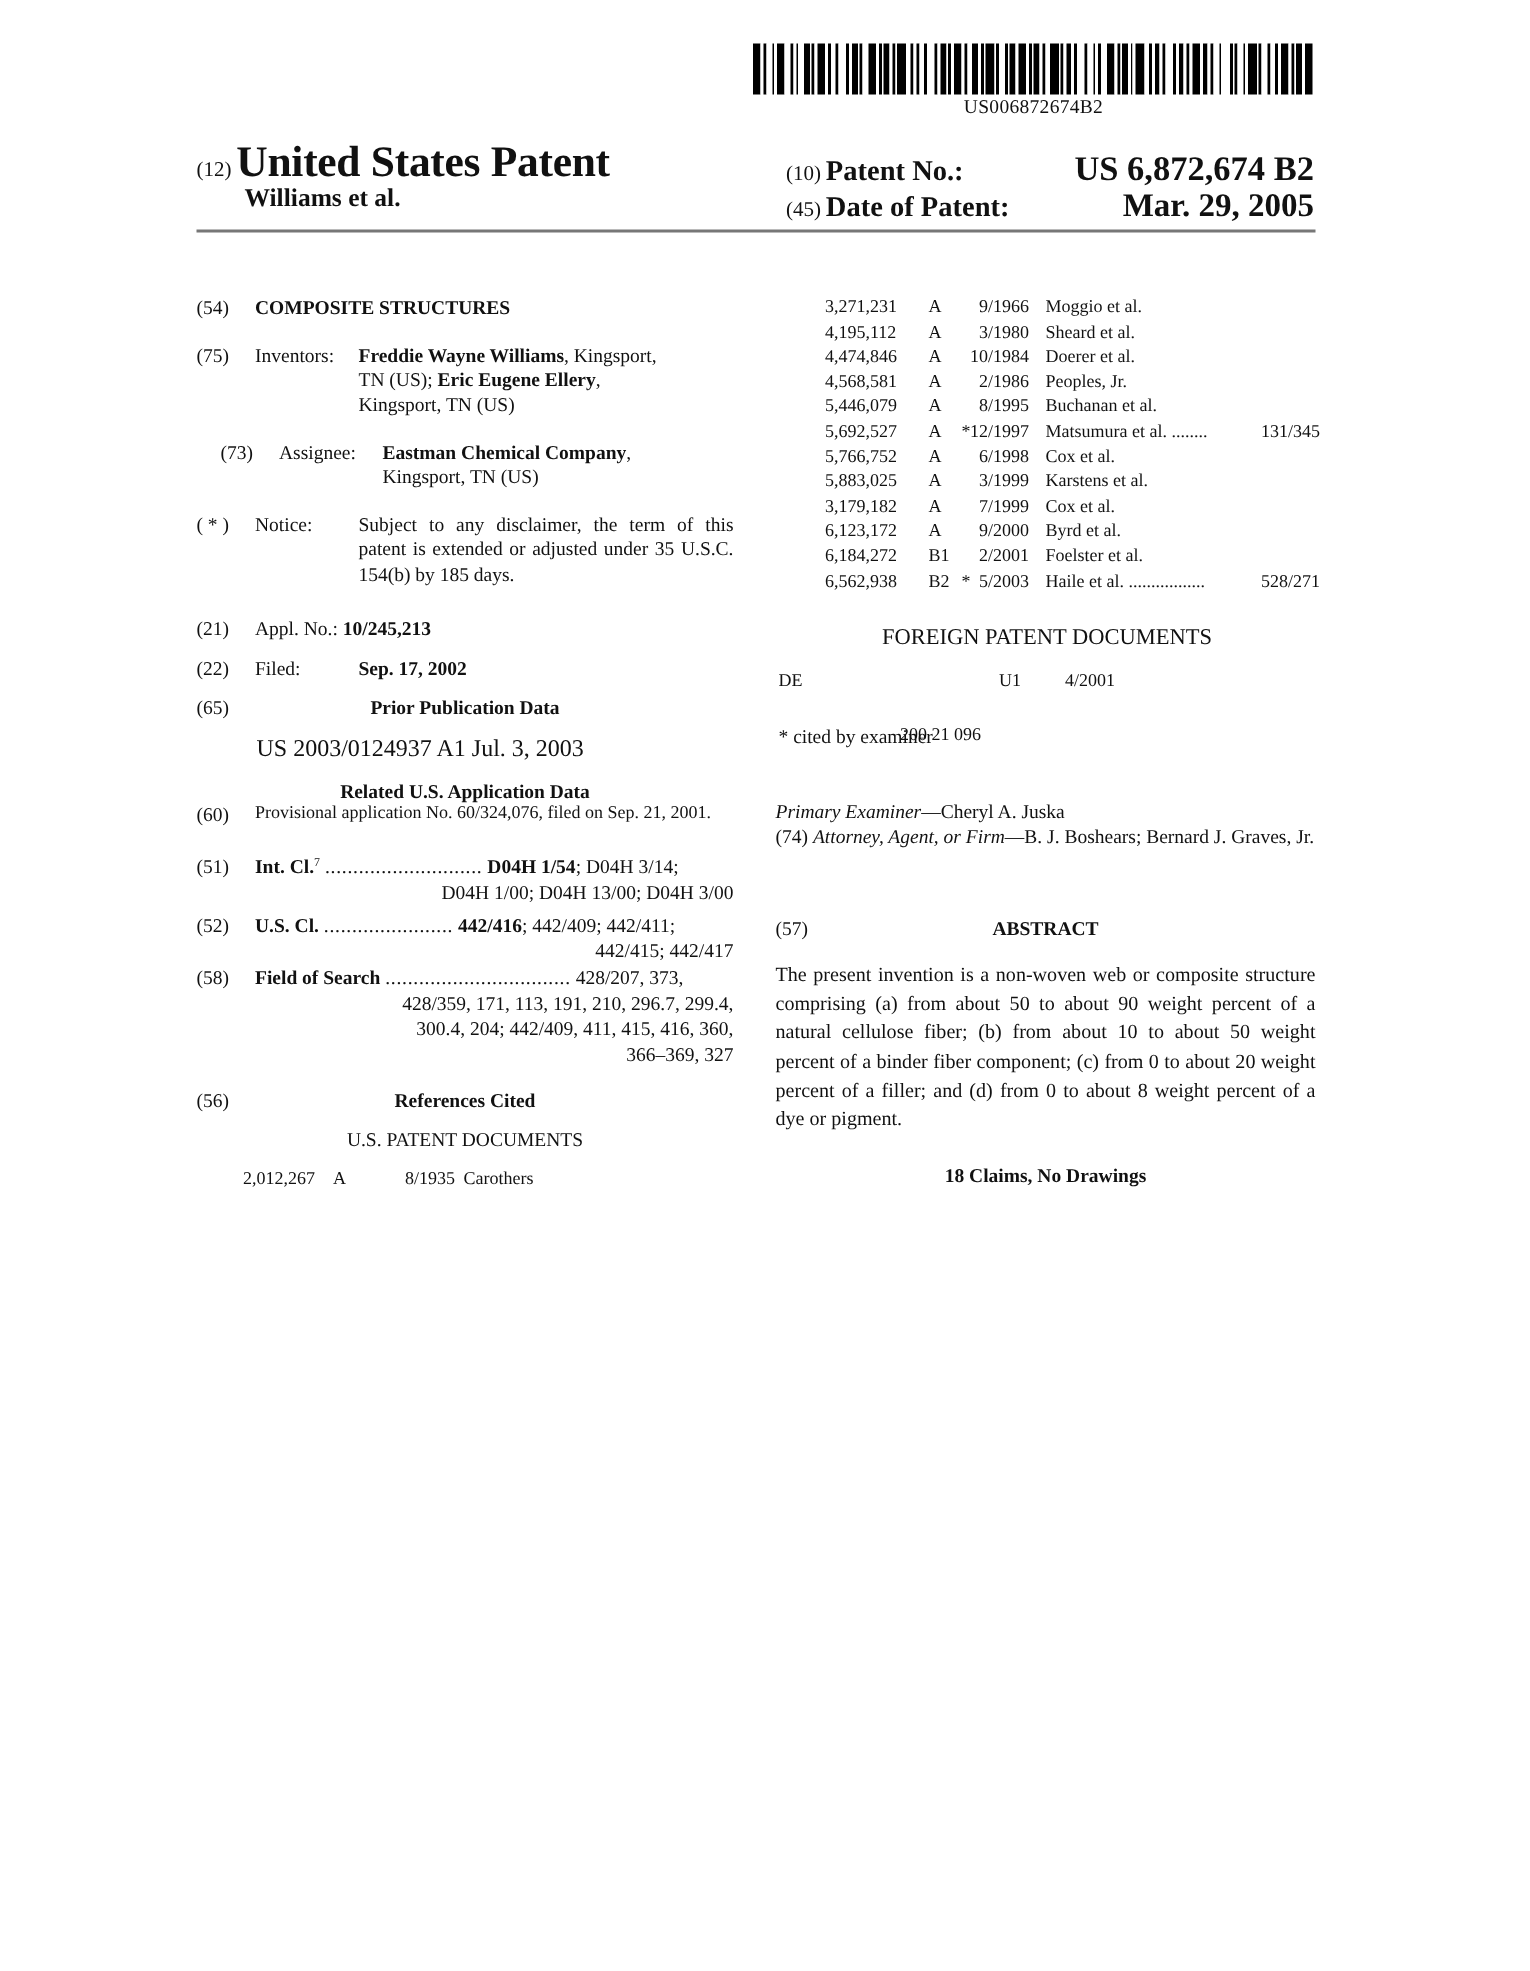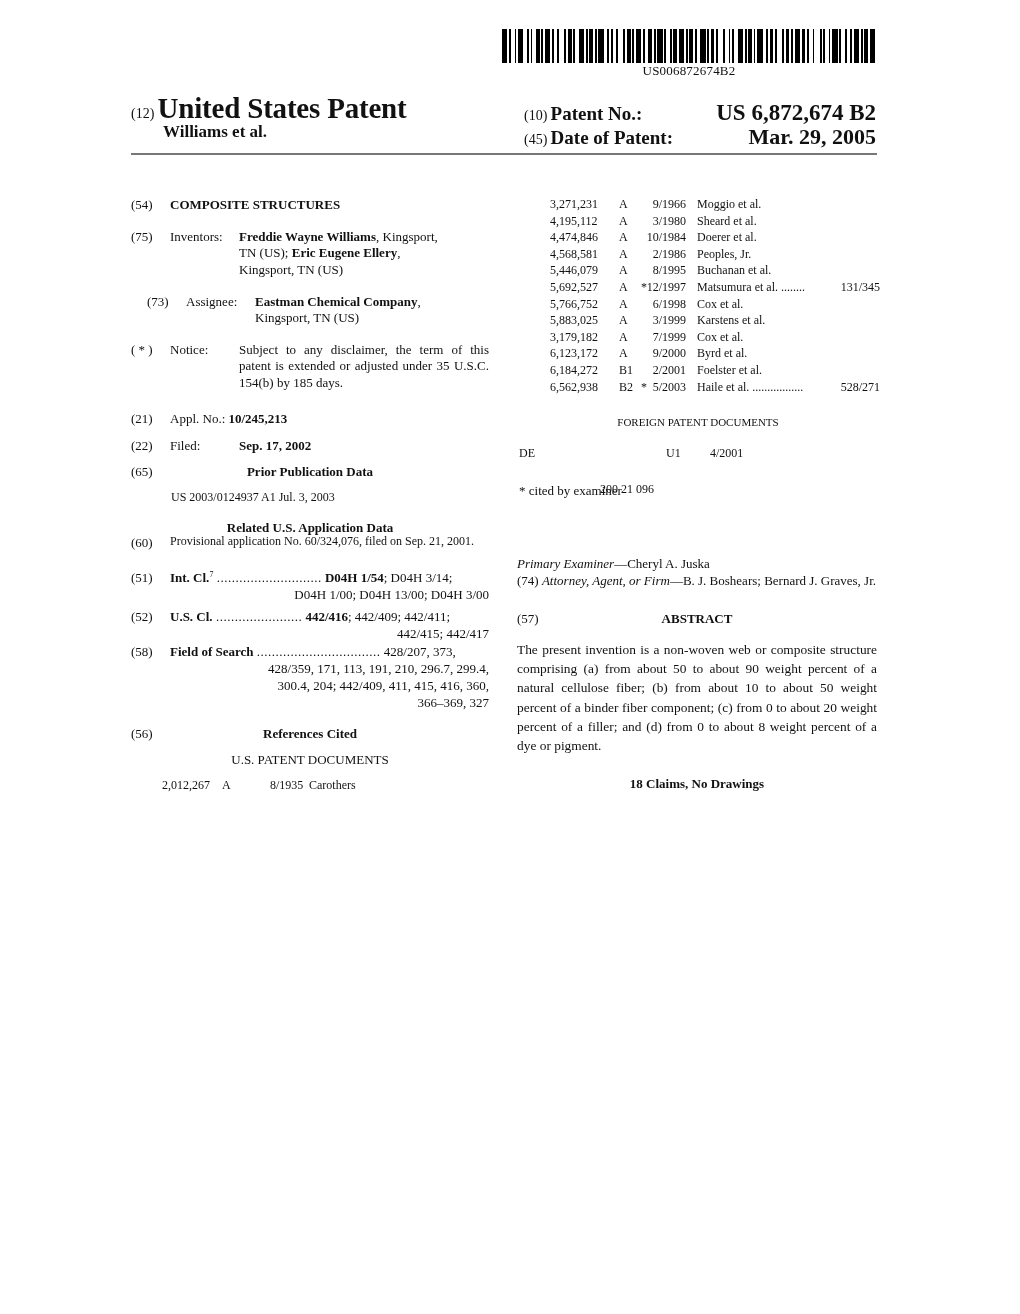--- a/index.html
+++ b/index.html
@@ -39,21 +39,21 @@
   
   .ref-row { position: absolute; left: 520px; width: 360px; height: 16.6px; font-size: 12px; white-space: nowrap; }
   .ref-row span { position: absolute; top: 0; }
   .r-num { left: 30px; }
   .r-kind { left: 99px; }
   .r-star { left: 121px; }
   .r-date { left: 126px; width: 40px; text-align: right; }
   .r-name { left: 177px; }
   .r-cls { right: 0; }
 
-  .section-title { position: absolute; font-size: 11px; text-align: center; }
+  .section-title { position: absolute; font-size: 15px; text-align: center; }
 </style>
 </head>
 <body>
 
 <div id="barcode" class="abs">
     <span style="width: 5.36842px; background: rgb(0, 0, 0);"></span>
     <span style="width: 1.78947px; background: rgb(255, 255, 255);"></span>
     <span style="width: 1.78947px; background: rgb(0, 0, 0);"></span>
     <span style="width: 3.57895px; background: rgb(255, 255, 255);"></span>
     <span style="width: 1.78947px; background: rgb(0, 0, 0);"></span>
@@ -248,21 +248,21 @@
 <div class="field" style="top:438px;">
   <span class="code">(22)</span>
   <span class="lbl">Filed:</span>
   <span class="val b">Sep. 17, 2002</span>
 </div>
 
 <div class="field" style="top:464px;">
   <span class="code">(65)</span>
   <div class="b center" style="position:absolute; left:0; width:358px;">Prior Publication Data</div>
 </div>
-<div class="abs" style="left:171px; top:490px; font-size:12px;">US 2003/0124937 A1 Jul. 3, 2003</div>
+<div class="abs" style="left:171px; top:490px; font-size:16px;">US 2003/0124937 A1 Jul. 3, 2003</div>
 
 <div class="abs b center" style="left:131px; top:520px; width:358px;">Related U.S. Application Data</div>
 <div class="field" style="top:535px; height:30px;">
   <span class="code">(60)</span>
   <div class="just" style="position:absolute; left:39px; width:319px; font-size:12px; line-height:1.15;">Provisional application No. 60/324,076, filed on Sep. 21, 2001.</div>
 </div>
 
 <div class="field" style="top:570px; height:34px;">
   <span class="code">(51)</span>
   <div style="position:absolute; left:39px; width:319px; white-space:nowrap;">
@@ -409,21 +409,21 @@
 <div class="section-title" style="left:520px; top:416px; width:356px;">FOREIGN PATENT DOCUMENTS</div>
 <div class="abs" style="left:519px; top:446px; width:360px; height:16px; font-size:12px;">
   <span class="abs" style="left:0;">DE</span>
   <span class="abs" style="left:81px;margin-top:36px;">200 21 096</span>
   <span class="abs" style="left:147px;">U1</span>
   <span class="abs" style="left:191px;">4/2001</span>
 </div>
 
 <div class="abs" style="left:519px; top:483px;">* cited by examiner</div>
 
-<div class="abs" style="left:517px; top:532px; width:360px; line-height:17px;margin-top:23px;">
+<div class="abs" style="left:517px; top:532px; width:360px; line-height:17px;">
   <div><span class="i">Primary Examiner</span><span>—Cheryl A. Juska</span></div>
   <div><span>(74) </span><span class="i">Attorney, Agent, or Firm</span><span>—B. J. Boshears; Bernard J. Graves, Jr.</span></div>
 </div>
 
 <div class="abs" style="left:517px; top:611px; width:360px; height:18px;">
   <span class="abs" style="left:0;">(57)</span>
   <div class="abs b center" style="left:0; width:360px;">ABSTRACT</div>
 </div>
 <div class="abs just" style="left:517px; top:640px; width:360px; line-height:19.2px; font-size:13.4px;">The present invention is a non-woven web or composite structure comprising (a) from about 50 to about 90 weight percent of a natural cellulose fiber; (b) from about 10 to about 50 weight percent of a binder fiber component; (c) from 0 to about 20 weight percent of a filler; and (d) from 0 to about 8 weight percent of a dye or pigment.</div>
 

